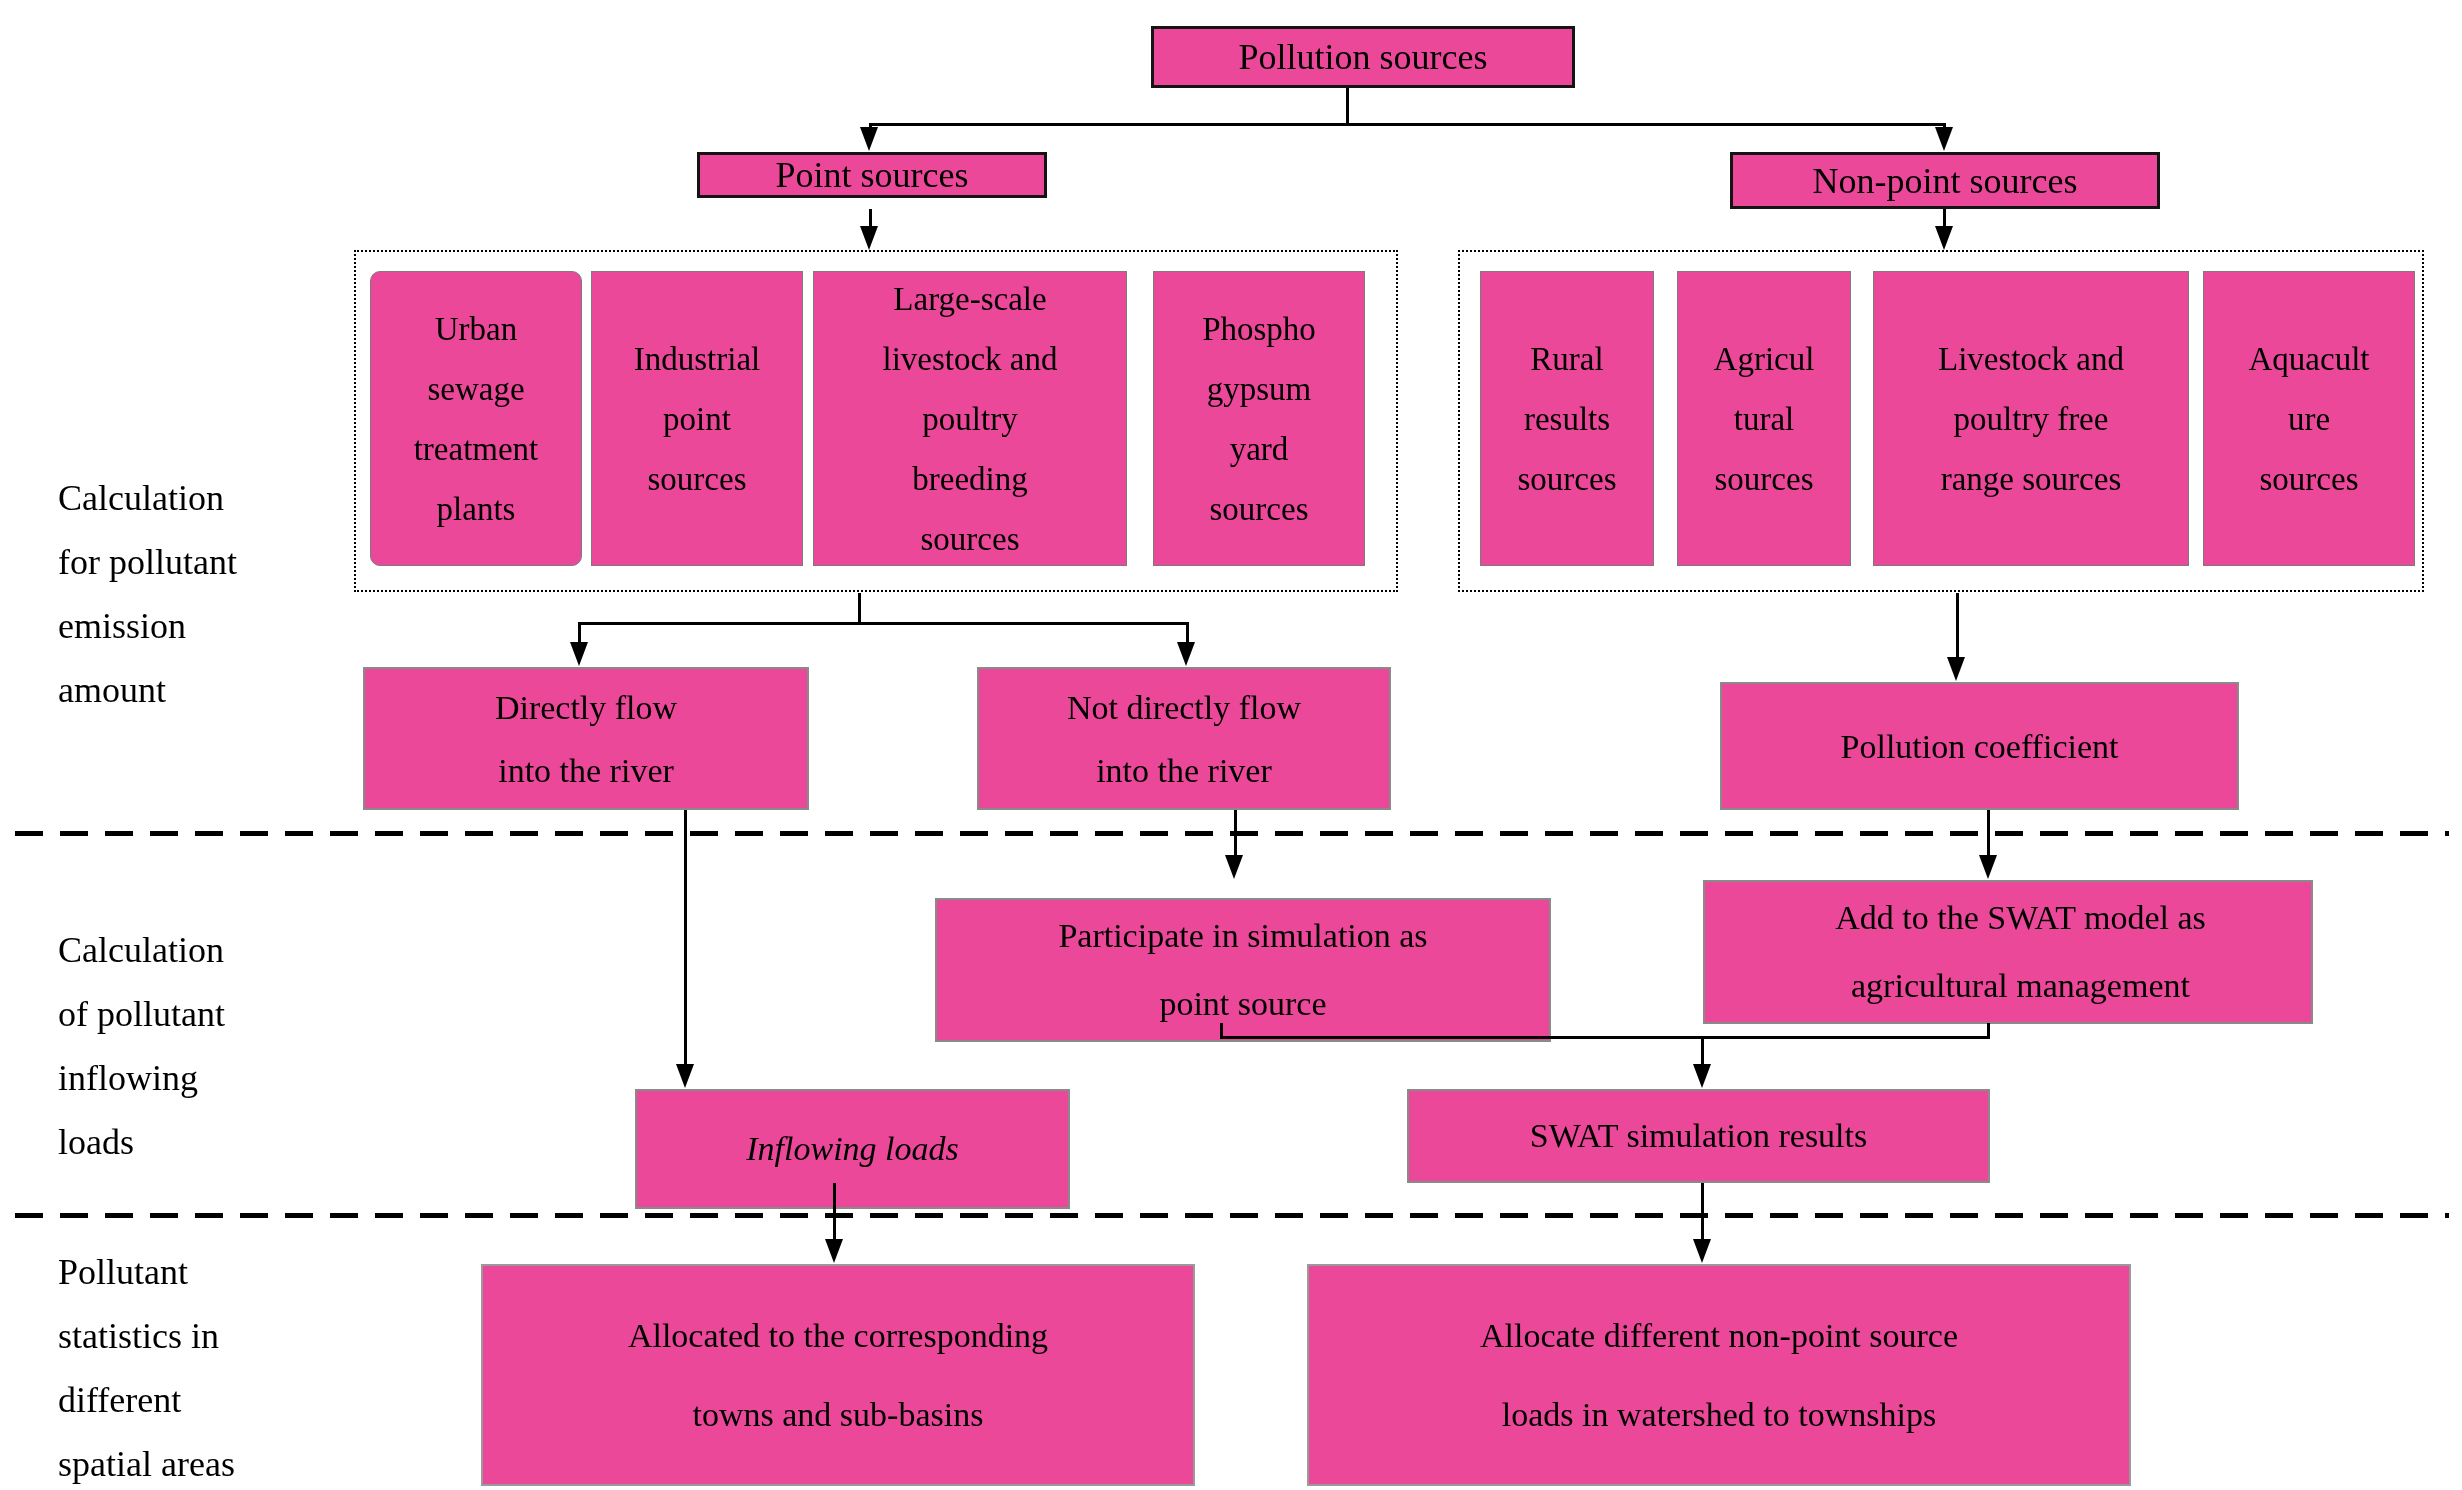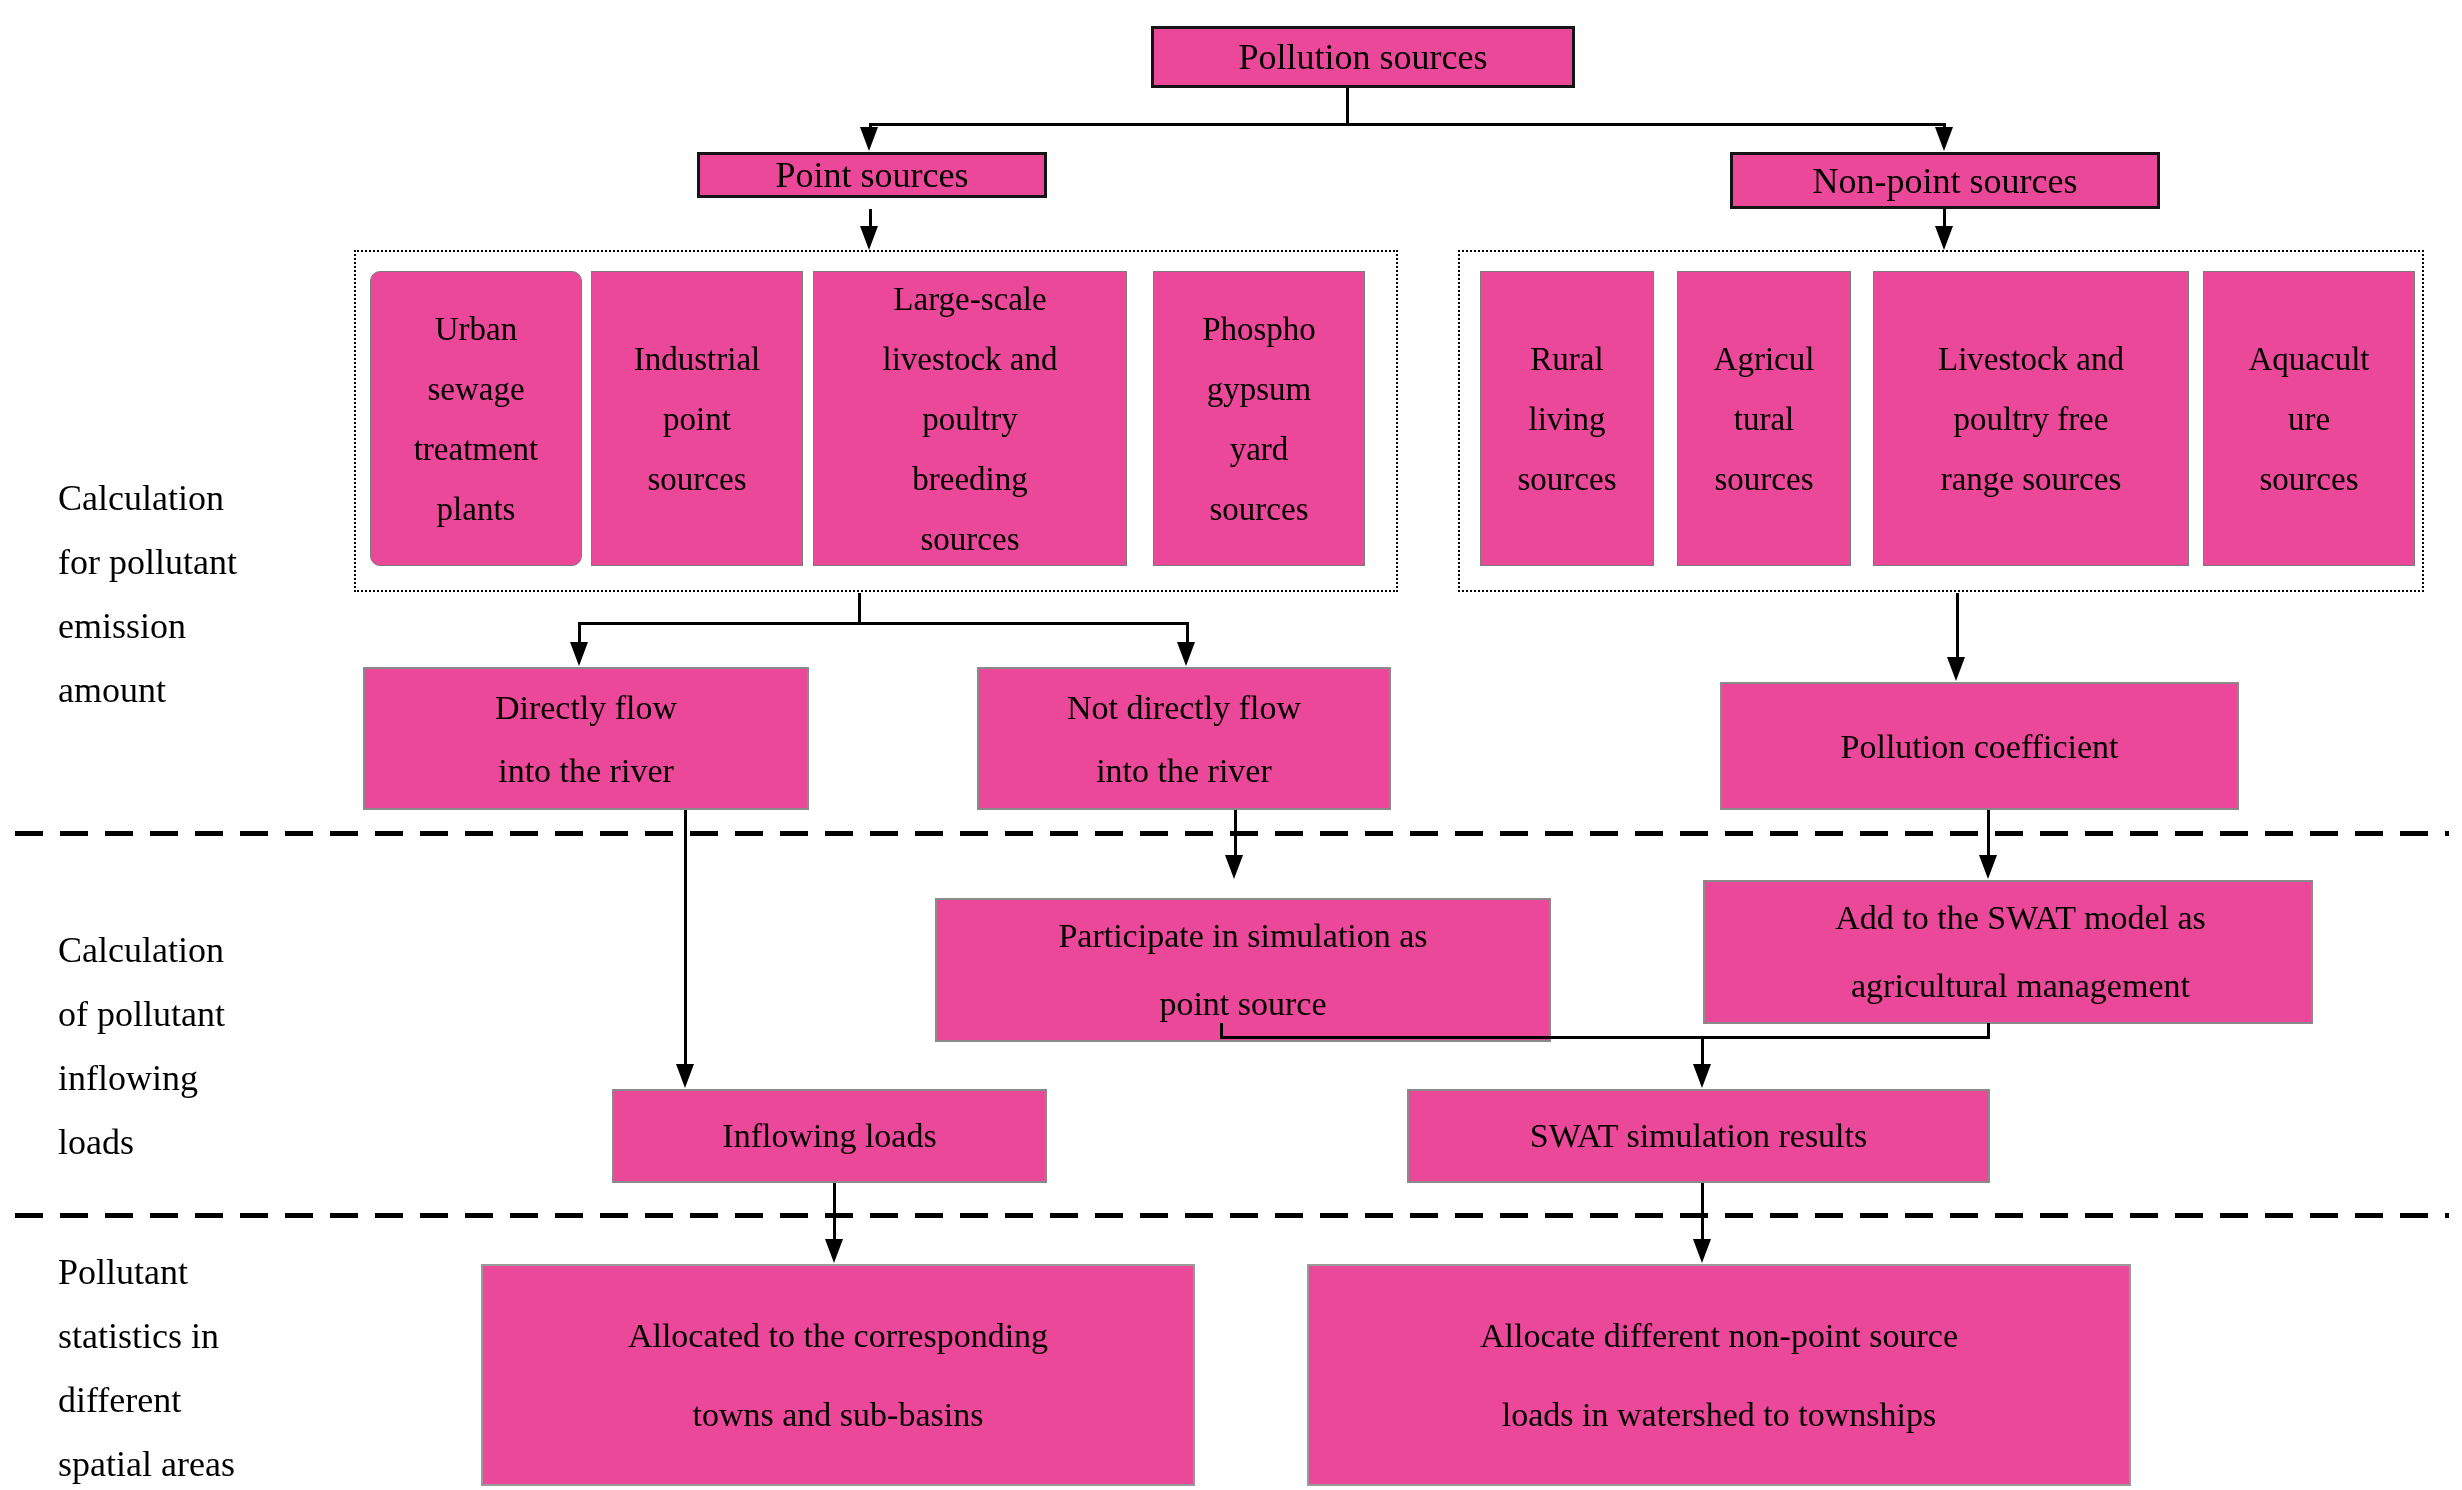--- a/index.html
+++ b/index.html
@@ -55,21 +55,21 @@
   #b-phospho{left:1153px;top:271px;width:212px;height:295px;}
   #b-rural{left:1480px;top:271px;width:174px;height:295px;}
   #b-agri{left:1677px;top:271px;width:174px;height:295px;}
   #b-livestockfree{left:1873px;top:271px;width:316px;height:295px;}
   #b-aqua{left:2203px;top:271px;width:212px;height:295px;}
   #b-directly{left:363px;top:667px;width:446px;height:143px;}
   #b-notdirectly{left:977px;top:667px;width:414px;height:143px;}
   #b-coefficient{left:1720px;top:682px;width:519px;height:128px;}
   #b-participate{left:935px;top:898px;width:616px;height:144px;}
   #b-addswat{left:1703px;top:880px;width:610px;height:144px;padding-left:25px;}
-  #b-inflowing{left:612px;top:1089px;width:435px;height:94px;}
+  #b-inflowing{left:635px;top:1089px;width:435px;height:120px;font-style:italic;}
   #b-swatresults{left:1407px;top:1089px;width:583px;height:94px;}
   #b-allocated{left:481px;top:1264px;width:714px;height:222px;}
   #b-allocatenps{left:1307px;top:1264px;width:824px;height:222px;}
   #sl-1{top:466px;}
   #sl-2{top:918px;}
   #sl-3{top:1240px;}
   #dash-1{top:831px;}
   #dash-2{top:1213px;}
 </style>
 </head>
@@ -126,21 +126,21 @@
   </div>
   <div class="box srcbox" id="b-phospho">
     <span>Phospho
 gypsum
 yard
 sources</span>
   </div>
 
   <div class="box srcbox" id="b-rural">
     <span>Rural
-living
+results
 sources</span>
   </div>
   <div class="box srcbox" id="b-agri">
     <span>Agricul
 tural
 sources</span>
   </div>
   <div class="box srcbox" id="b-livestockfree">
     <span>Livestock and
 poultry free

